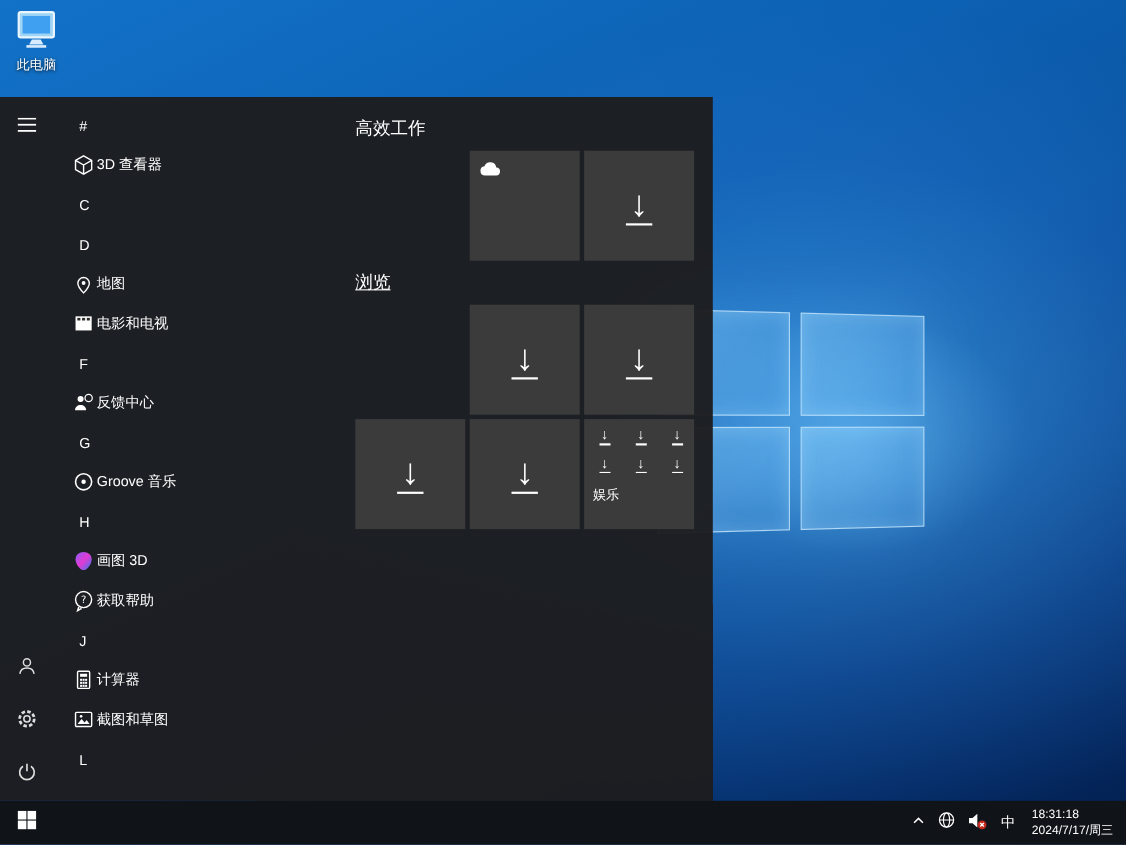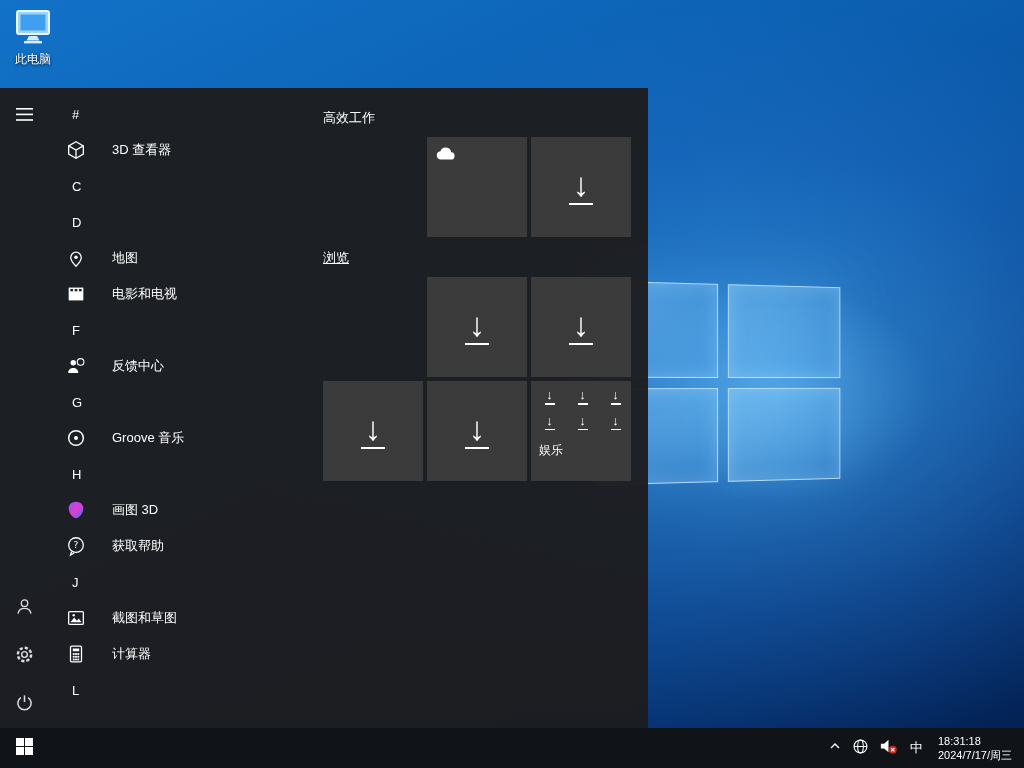--- a/index.html
+++ b/index.html
@@ -28,26 +28,26 @@
   .start-menu{position:absolute;left:0;top:88px;width:648px;height:640px;
     background:rgba(29,29,31,.97);display:flex;z-index:5;}
 
   .rail{width:48px;display:flex;flex-direction:column;justify-content:space-between;flex:0 0 48px;}
   .rail-top{padding-top:4px;}
   .rail-btn{width:48px;height:48px;display:flex;align-items:center;justify-content:center;}
 
   .app-list{width:275px;flex:0 0 275px;padding-top:8px;overflow:hidden;}
   .al-row{height:36px;display:flex;align-items:center;color:#fff;font-size:13px;}
   .al-row.sec{padding-left:24px;}
-  .al-row.app{padding-left:16px;gap:24px;}
+  .al-row.app{padding-left:16px;gap:0;}
   .al-icon{width:24px;height:24px;flex:0 0 24px;display:flex;align-items:center;justify-content:center;}
   .al-label{white-space:nowrap;}
 
   .tiles{position:absolute;left:323px;top:0;width:316px;color:#fff;}
-  .tile-group-label{margin-top:22px;height:16px;line-height:16px;font-size:13px;}
+  .tile-group-label{margin-top:22px;height:16px;line-height:16px;font-size:16px;}
   .tile-group-label + .tile-grid{margin-top:11px;}
   .tile-grid + .tile-group-label{margin-top:13px;text-decoration:underline;}
   .tile-grid{display:grid;grid-template-columns:repeat(3,100px);gap:4px;}
   .tile{width:100px;height:100px;background:#3b3b3b;position:relative;
     display:flex;align-items:center;justify-content:center;}
   .tile.empty{background:transparent;}
   .tile-cloud{position:absolute;left:9px;top:9px;}
   .dl{display:flex;flex-direction:column;align-items:center;color:#fff;}
   .dl-arrow{font-size:33px;line-height:30px;}
   .dl-bar{width:24px;height:2px;background:#fff;margin-top:3px;}
@@ -242,49 +242,49 @@
         <span class="al-label">获取帮助</span>
       </div>
 
       <div class="al-row sec">
         <span>J</span>
       </div>
 
       <div class="al-row app">
         <span class="al-icon">
           <svg width="22" height="22" viewBox="0 0 24 24">
-              <rect x="4" y="5" width="16" height="14" rx="1" fill="none" stroke="#fff" stroke-width="1.4"></rect>
-              <path d="M6 16.5l4-5 3 3.5 2-2.5 3 4z" fill="#fff"></path>
-              <circle cx="9.5" cy="9" r="1.3" fill="#fff"></circle>
-            </svg>
-        </span>
-        <span class="al-label">截图和草图</span>
-      </div>
-
-      <div class="al-row app">
-        <span class="al-icon">
-          <svg width="22" height="22" viewBox="0 0 24 24">
               <rect x="6" y="3.5" width="12" height="17" rx="1.2" fill="none" stroke="#fff" stroke-width="1.4"></rect>
               <rect x="8.5" y="6" width="7" height="3" fill="#fff"></rect>
               <g fill="#fff">
                 <rect x="8.5" y="11" width="2" height="2"></rect>
                 <rect x="11" y="11" width="2" height="2"></rect>
                 <rect x="13.5" y="11" width="2" height="2"></rect>
                 <rect x="8.5" y="14" width="2" height="2"></rect>
                 <rect x="11" y="14" width="2" height="2"></rect>
                 <rect x="13.5" y="14" width="2" height="2"></rect>
                 <rect x="8.5" y="17" width="2" height="2"></rect>
                 <rect x="11" y="17" width="2" height="2"></rect>
                 <rect x="13.5" y="17" width="2" height="2"></rect>
               </g>
             </svg>
         </span>
         <span class="al-label">计算器</span>
       </div>
 
+      <div class="al-row app">
+        <span class="al-icon">
+          <svg width="22" height="22" viewBox="0 0 24 24">
+              <rect x="4" y="5" width="16" height="14" rx="1" fill="none" stroke="#fff" stroke-width="1.4"></rect>
+              <path d="M6 16.5l4-5 3 3.5 2-2.5 3 4z" fill="#fff"></path>
+              <circle cx="9.5" cy="9" r="1.3" fill="#fff"></circle>
+            </svg>
+        </span>
+        <span class="al-label">截图和草图</span>
+      </div>
+
       <div class="al-row sec">
         <span>L</span>
       </div>
 
     </div>
 
     <div class="tiles">
 
       <div class="tile-group-label">高效工作</div>
       <div class="tile-grid">

